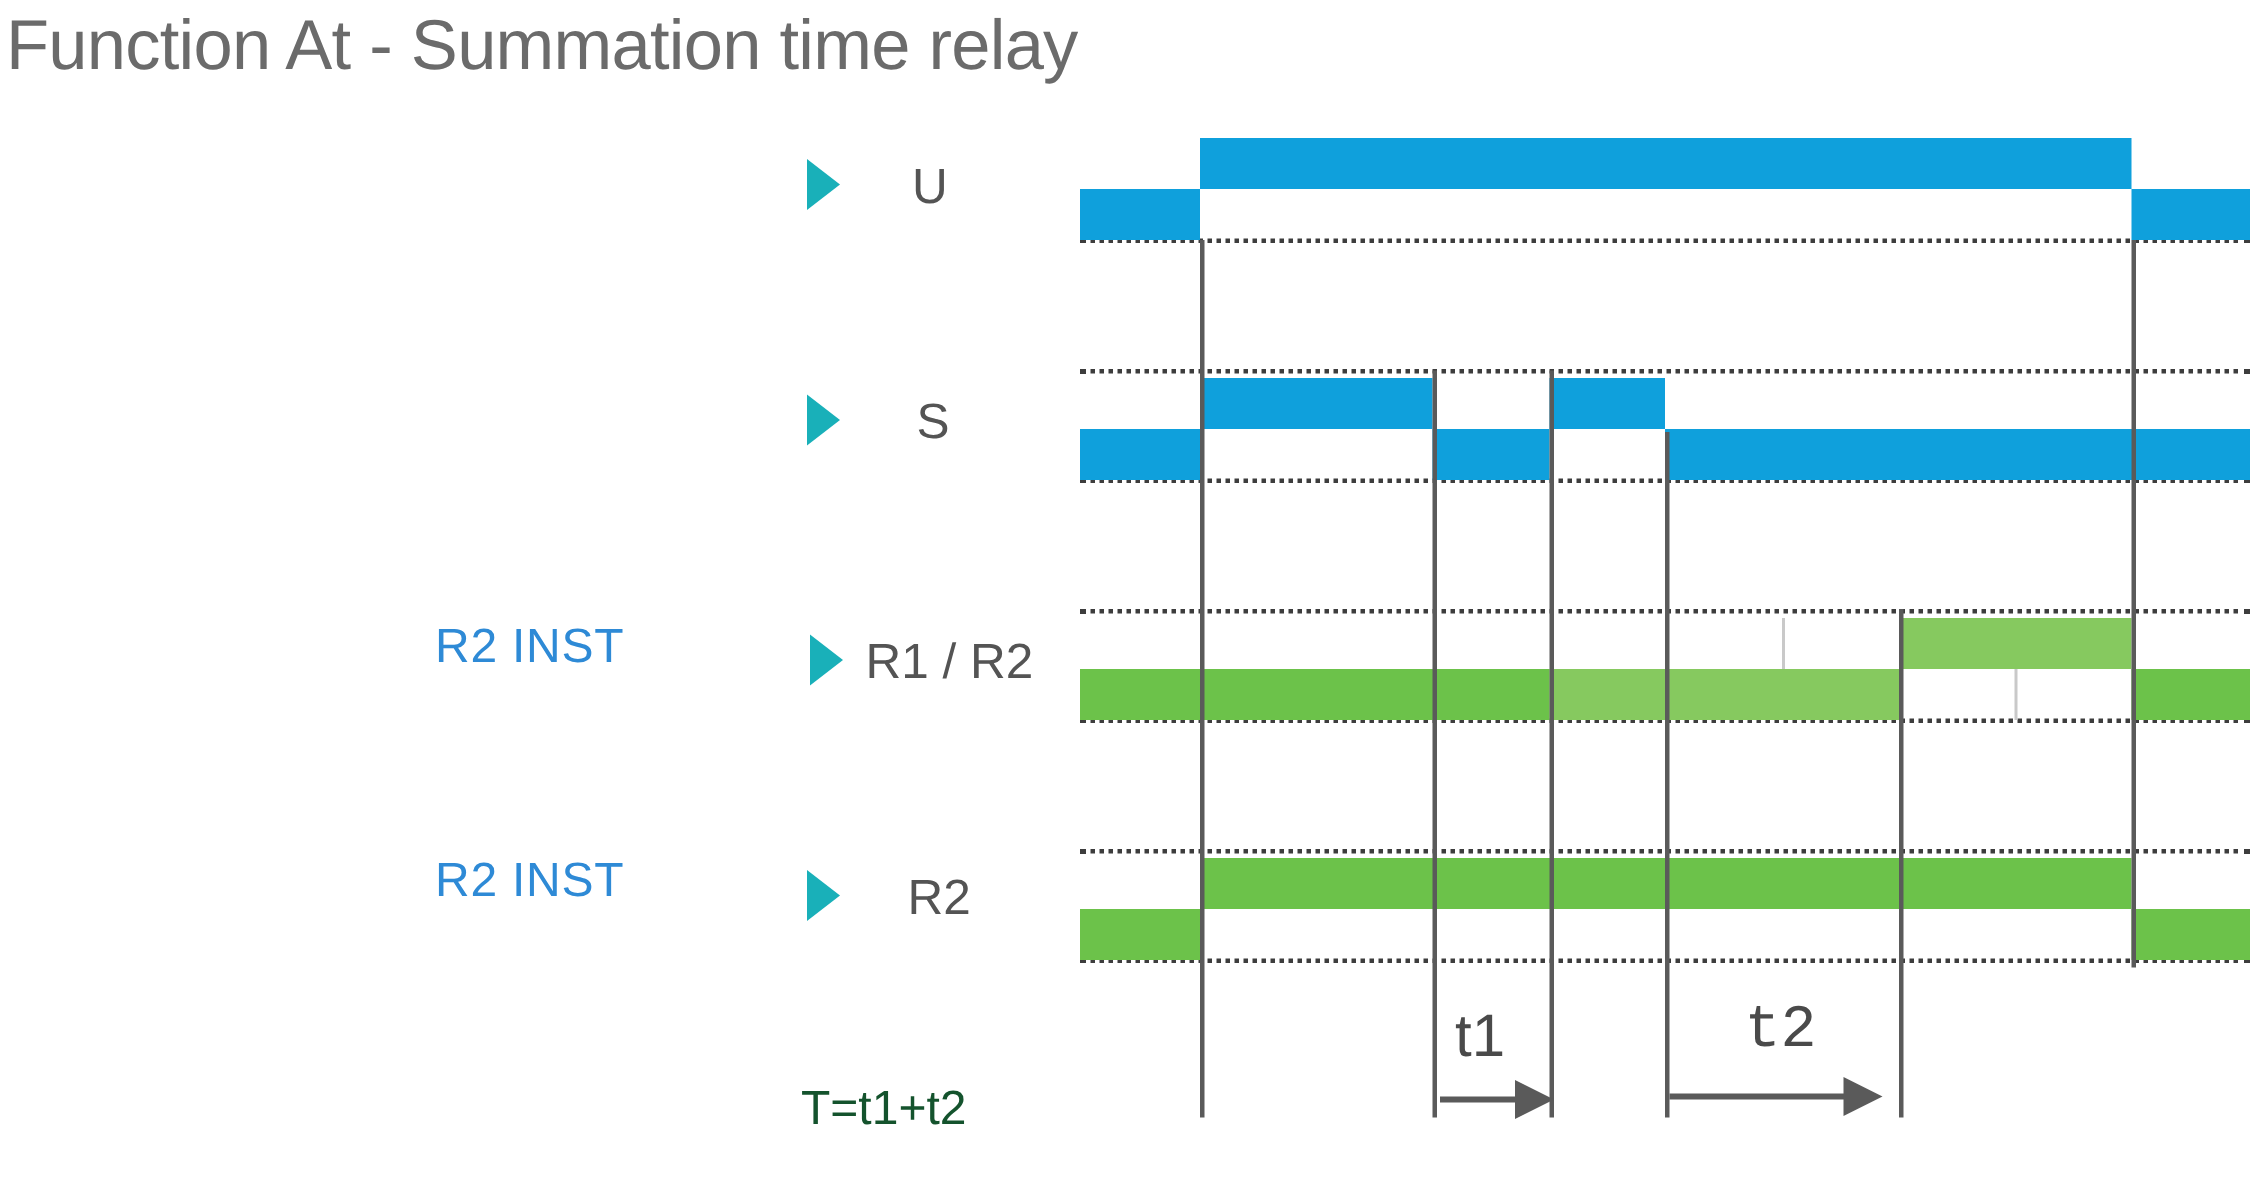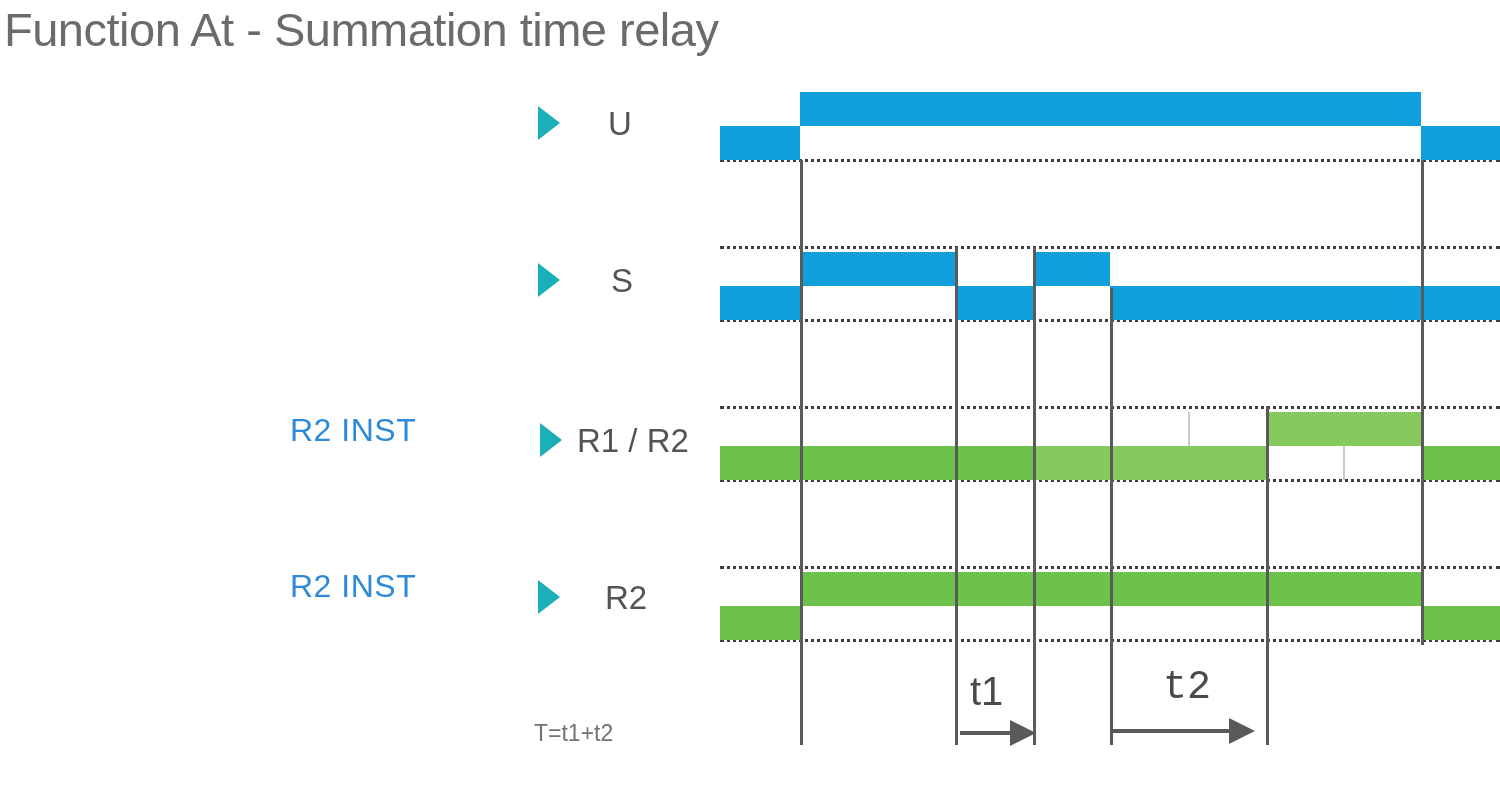--- a/index.html
+++ b/index.html
@@ -106,22 +106,22 @@
     position: absolute;
     width: 0;
     height: 0;
     border-top: 13px solid transparent;
     border-bottom: 13px solid transparent;
     border-left: 26px solid #5a5a5a;
   }
 
   .formula {
     position: absolute;
-    font-size: 23px;
-    color: #737373;
+    font-size: 32px;
+    color: #14532d;
     white-space: nowrap;
   }
 </style>
 </head>
 <body>
 
 <div id="page-title">Function At - Summation time relay</div>
 
 <div id="diagram">
 

